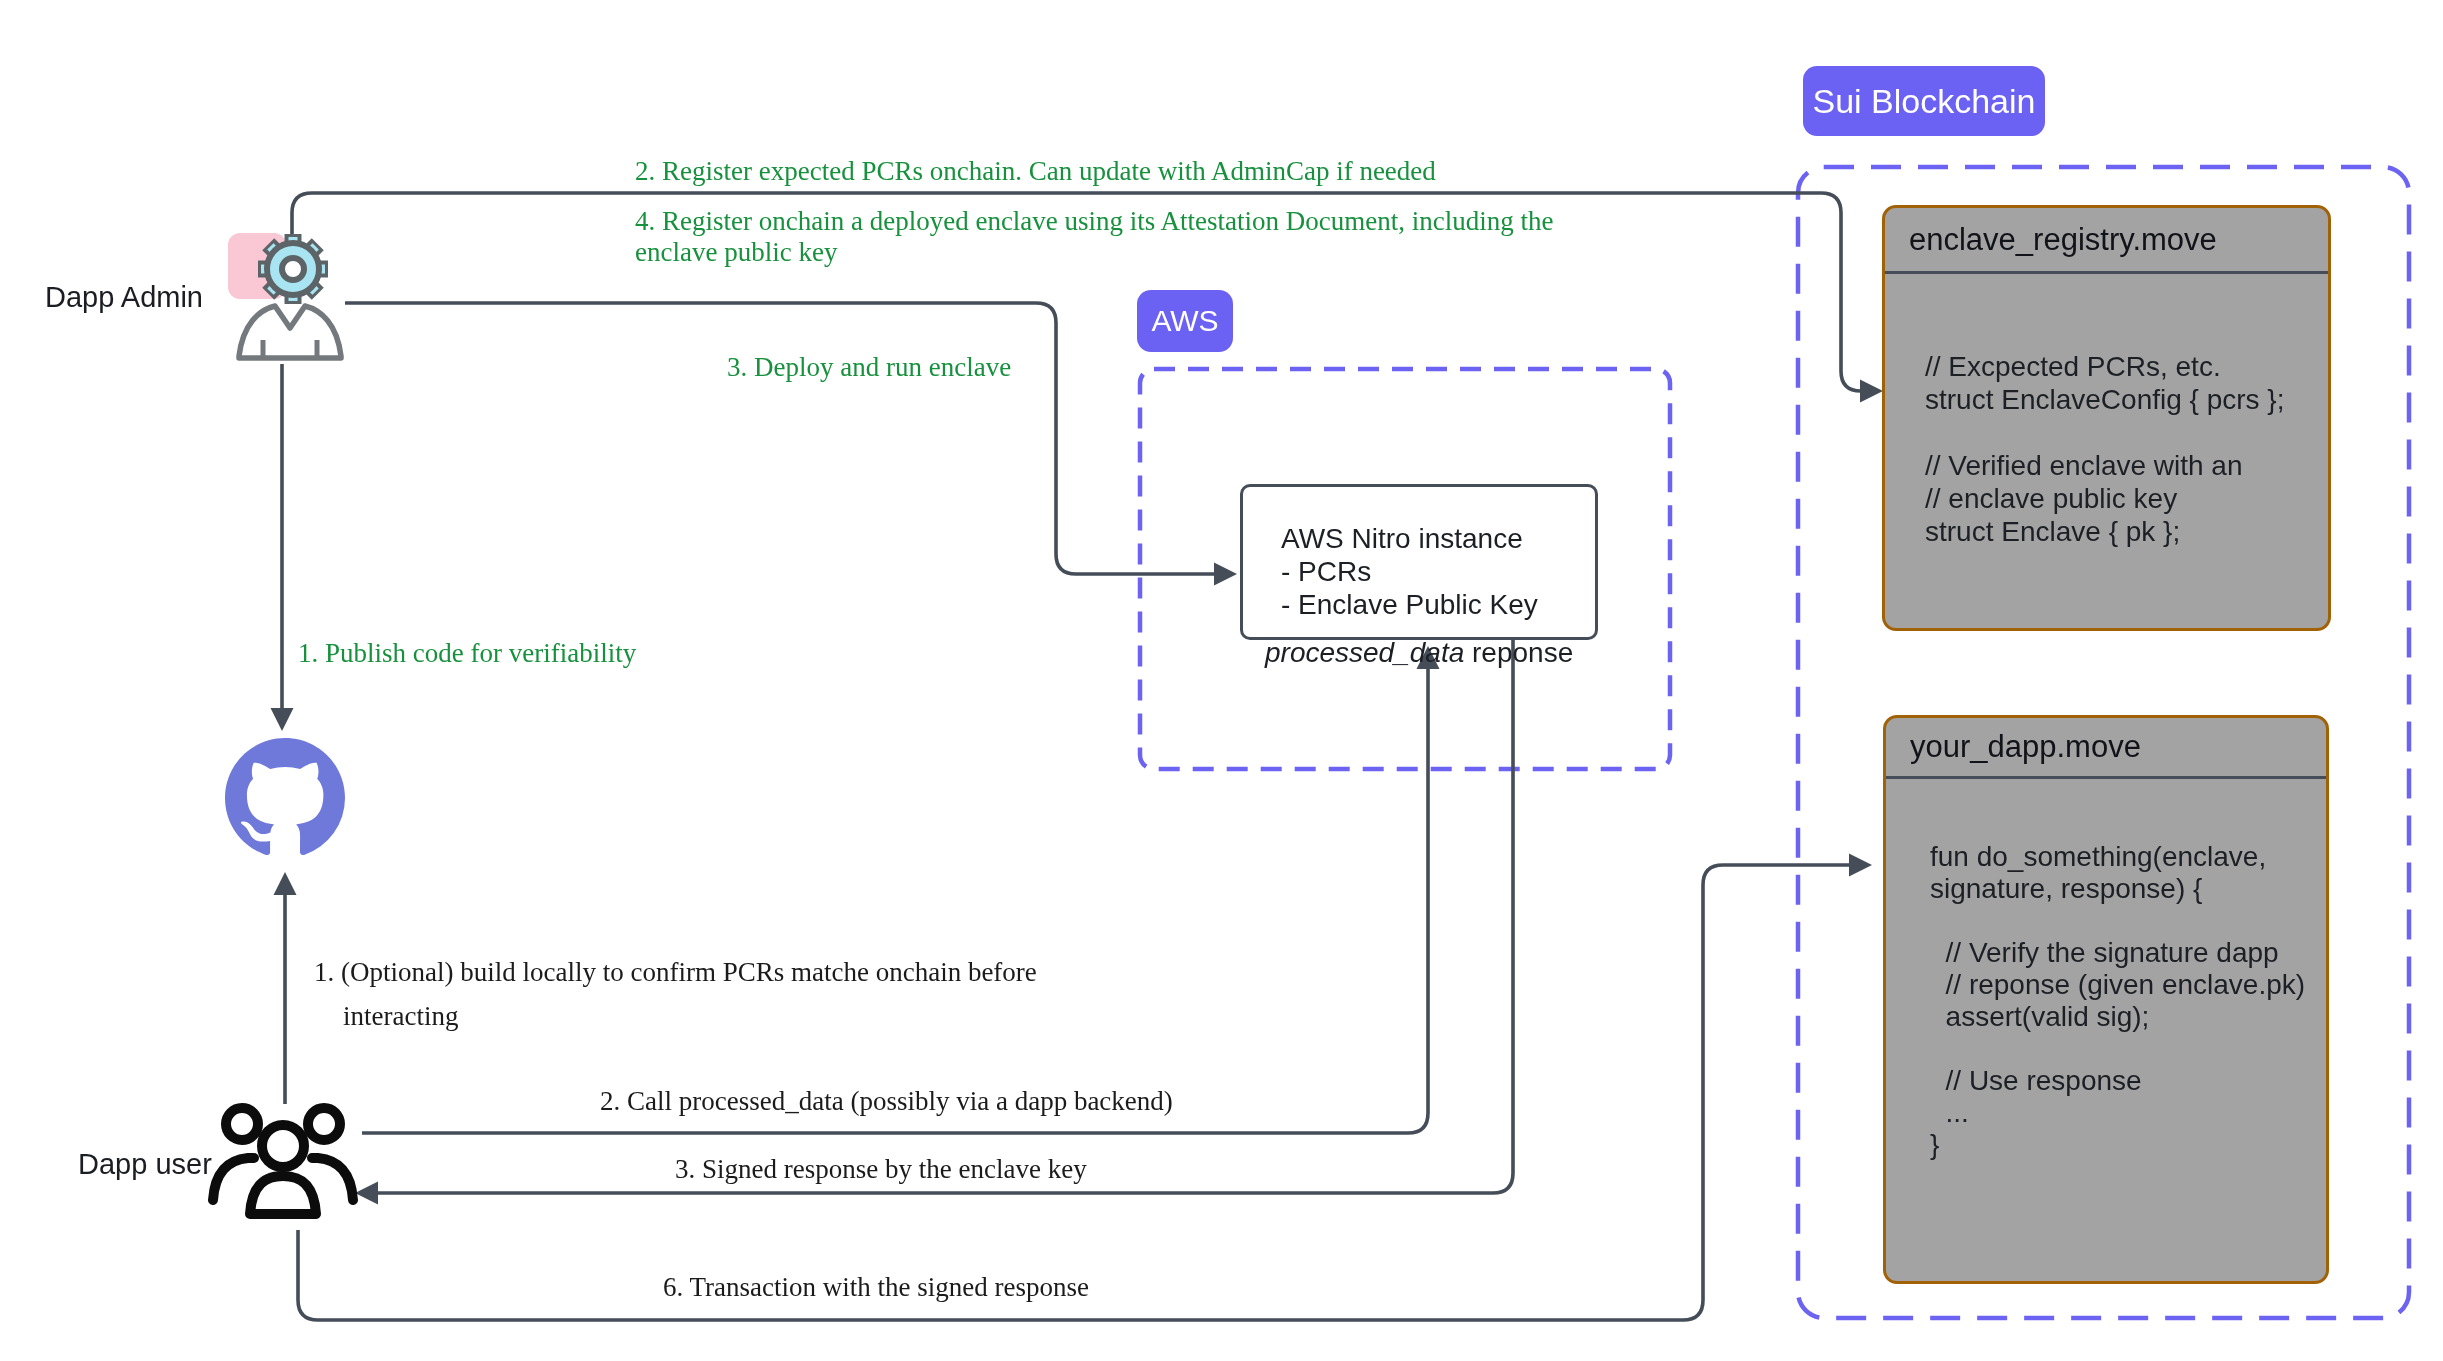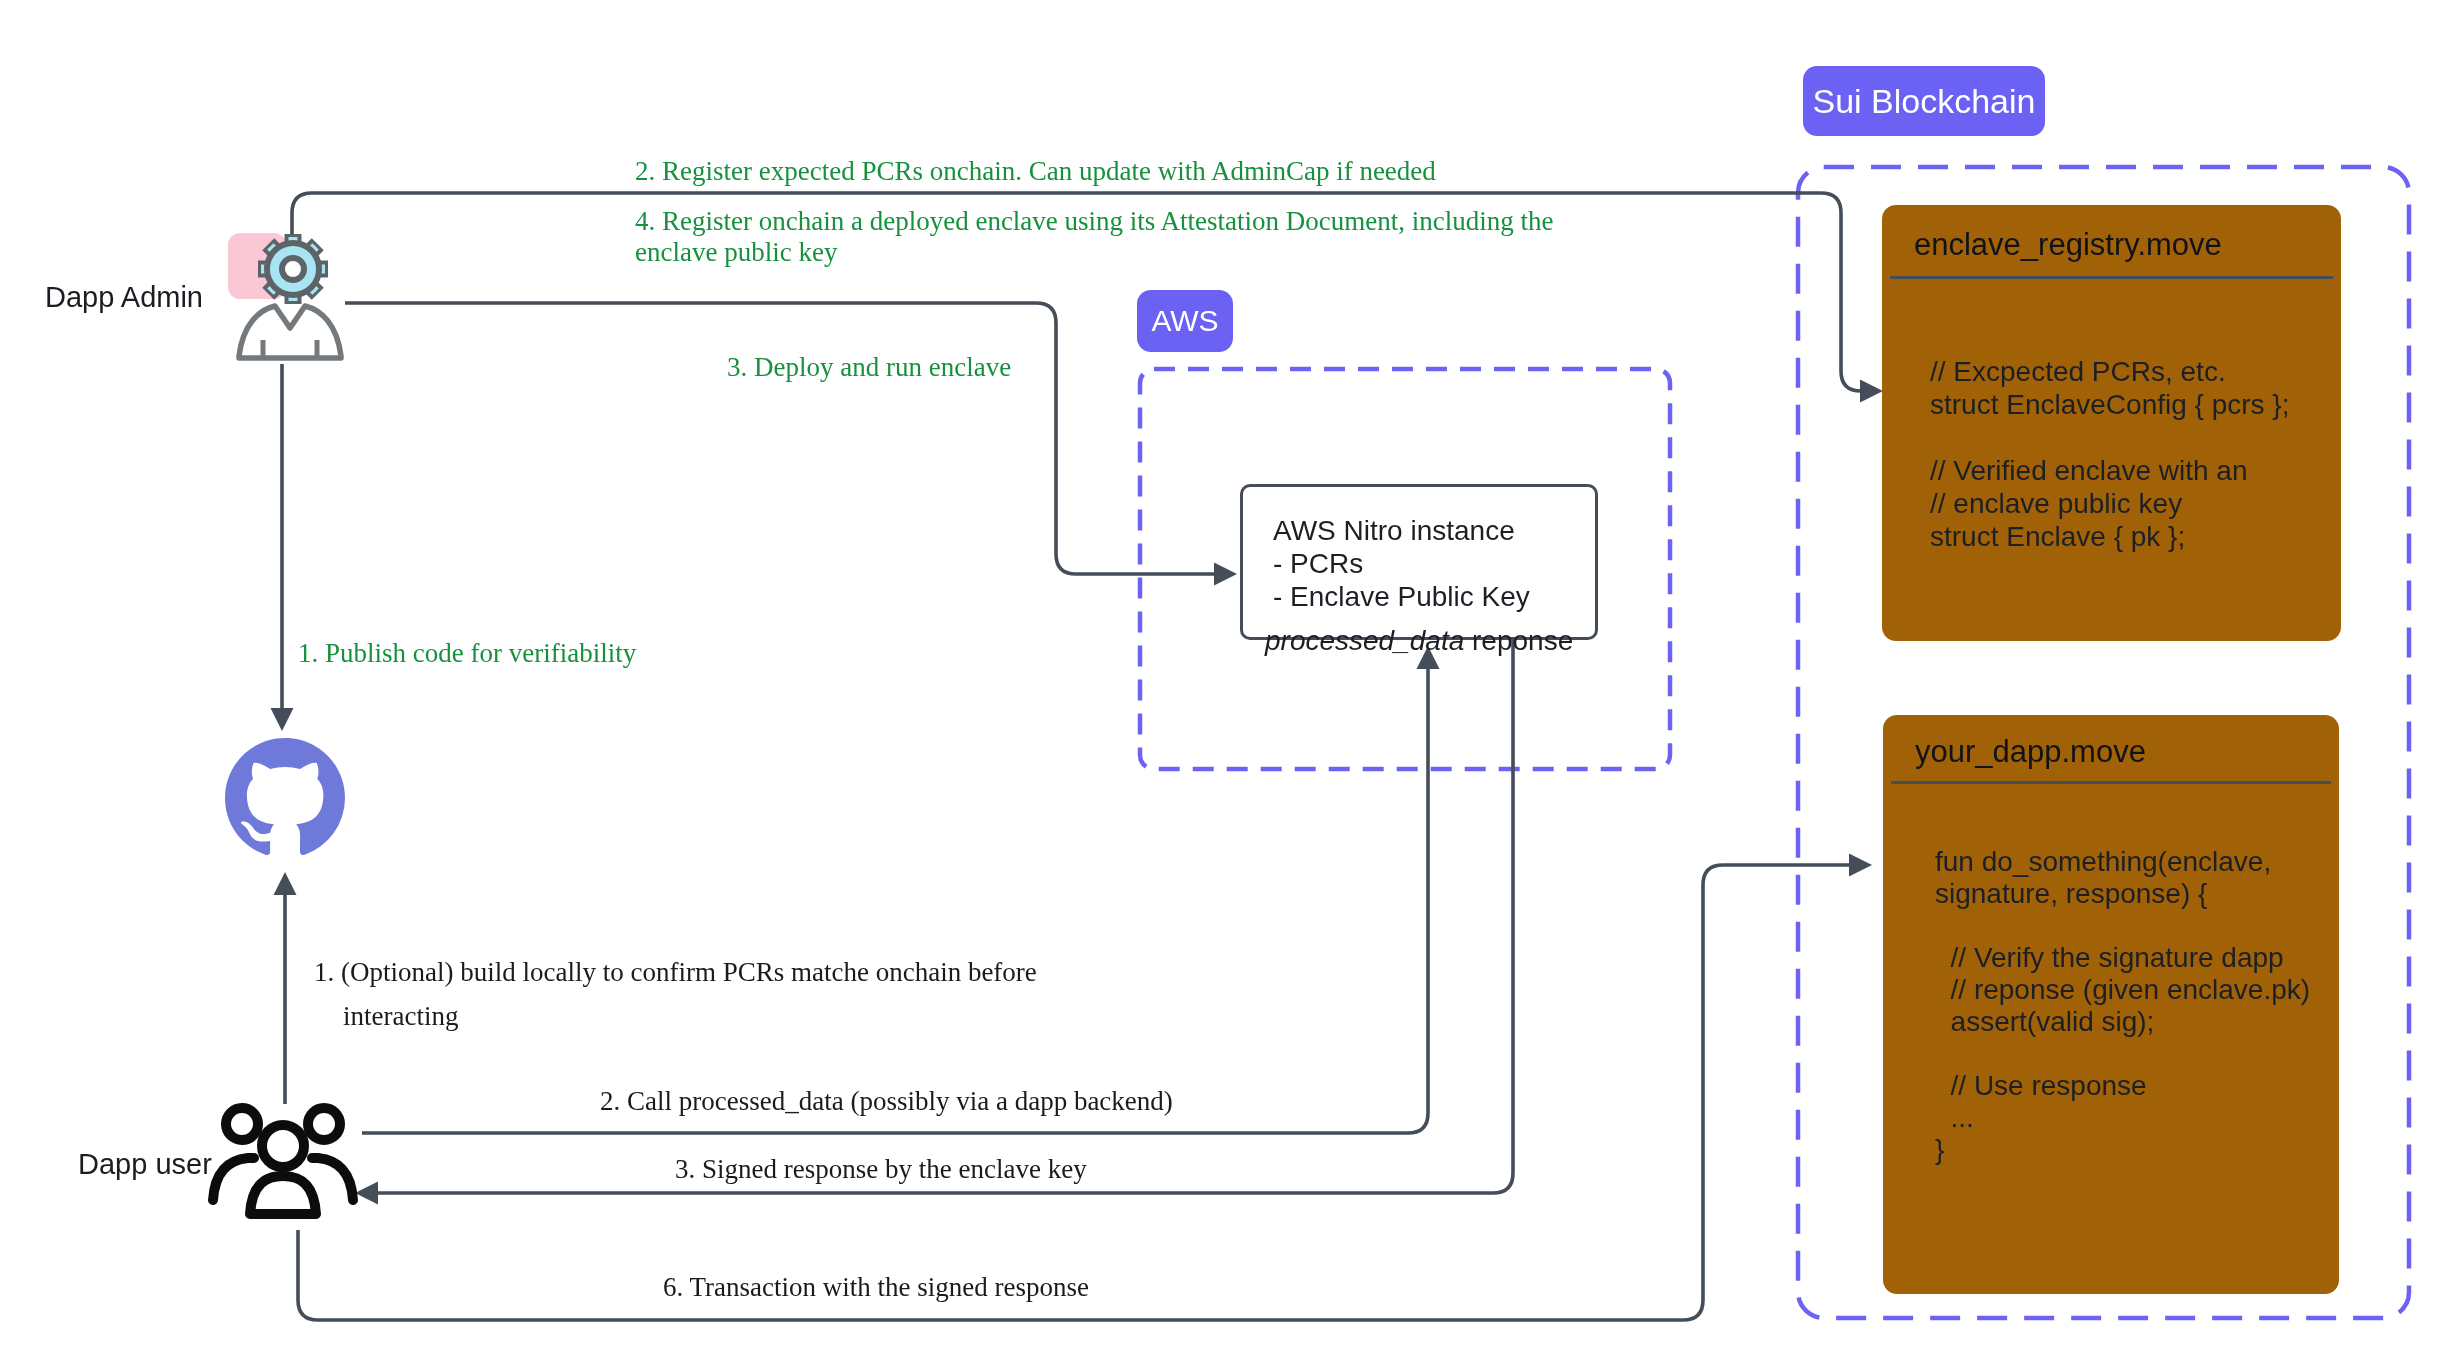--- a/index.html
+++ b/index.html
@@ -8,36 +8,36 @@
   #wires{position:absolute;left:0;top:0;}
 
   
   .badge{position:absolute;background:#6b61f2;color:#ffffff;border-radius:14px;
          display:flex;align-items:center;justify-content:center;
          font-size:34px;font-family:"Liberation Sans",sans-serif;}
   #sui-badge{left:1803px;top:66px;width:242px;height:70px;}
   #aws-badge{left:1137px;top:290px;width:96px;height:62px;font-size:30px;}
 
   
-  .module{position:absolute;background:#a16207;border:8px solid #a16207;border-radius:14px;}
+  .module{position:absolute;background:#a3a3a3;border:3px solid #a16207;border-radius:14px;}
   .module .mtitle{border-bottom:3px solid #454d59;display:flex;align-items:center;
                   padding-left:24px;font-size:31px;color:#111318;}
   .module pre{margin:16px;font-family:"Liberation Sans",sans-serif;font-size:28px;color:#1c1f24;
               white-space:pre;}
   #registry-box{left:1882px;top:205px;width:443px;height:420px;}
   #registry-box .mtitle{height:63px;}
   #registry-box pre{padding:60px 0 0 24px;line-height:33px;}
   #dapp-box{left:1883px;top:715px;width:440px;height:563px;}
   #dapp-box .mtitle{height:58px;}
   #dapp-box pre{padding:46px 0 0 28px;line-height:32px;}
 
   
   #nitro-box{left:1240px;top:484px;width:358px;height:156px;position:absolute;background:#fff;
              border:3px solid #454d59;border-radius:10px;padding:19px 0 0 22px;box-sizing:border-box;}
-  #nitro-box pre{margin:8px;font-family:"Liberation Sans",sans-serif;font-size:28px;line-height:33px;color:#1c1f24;white-space:pre;}
+  #nitro-box pre{margin:16px;font-family:"Liberation Sans",sans-serif;font-size:28px;line-height:33px;color:#1c1f24;white-space:pre;}
   #nitro-endpoint{margin-top:12px;font-size:28px;color:#1c1f24;}
   #nitro-endpoint .it{font-style:italic;}
 
   
   .actor-label{position:absolute;font-size:29px;color:#1b1d22;}
   #admin-label{left:45px;top:281px;}
   #user-label{left:78px;top:1148px;}
 
   
   .note{position:absolute;font-family:"Liberation Serif", serif;font-size:27px;line-height:31px;}

